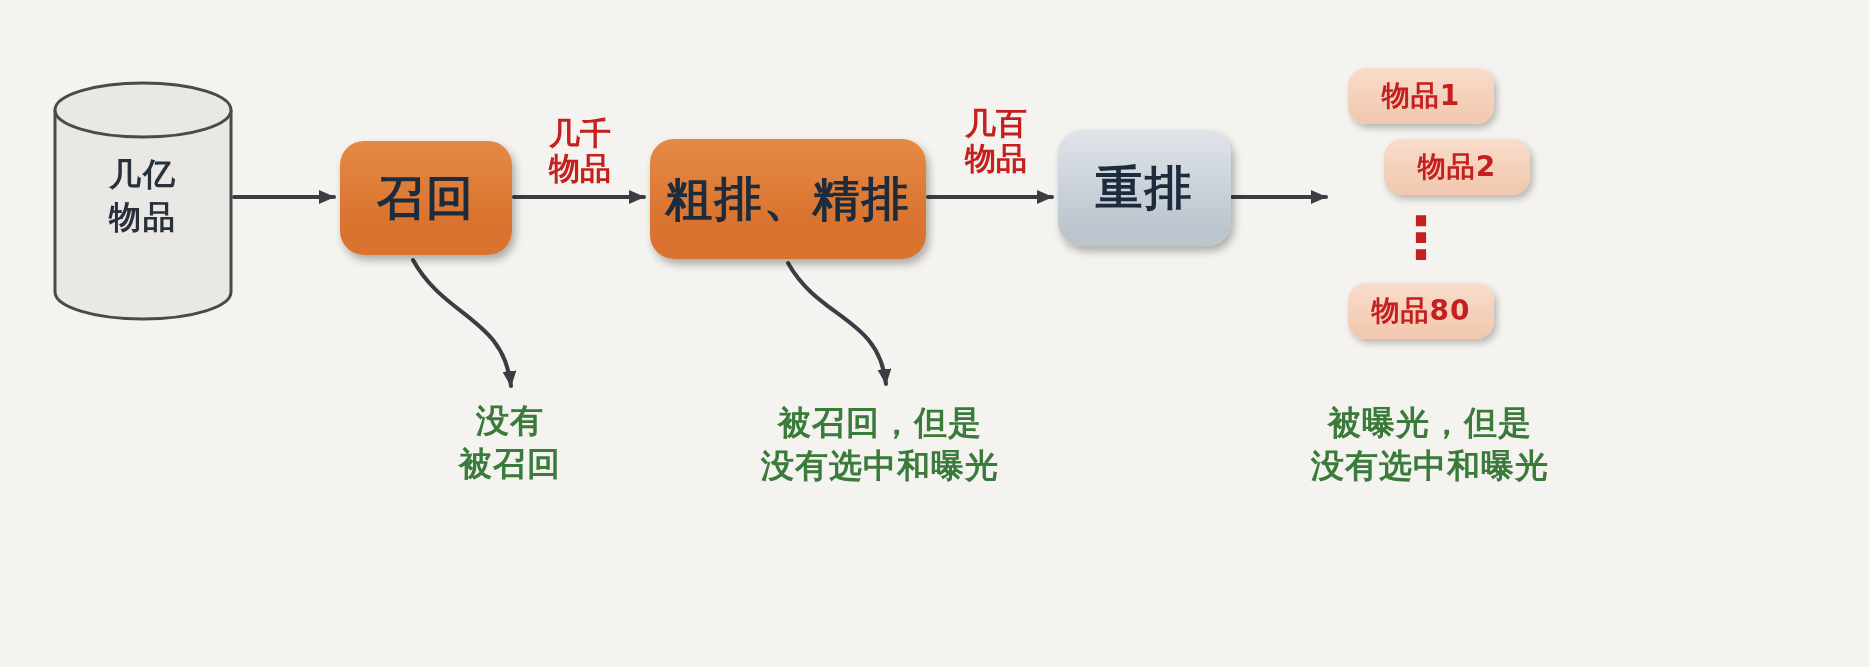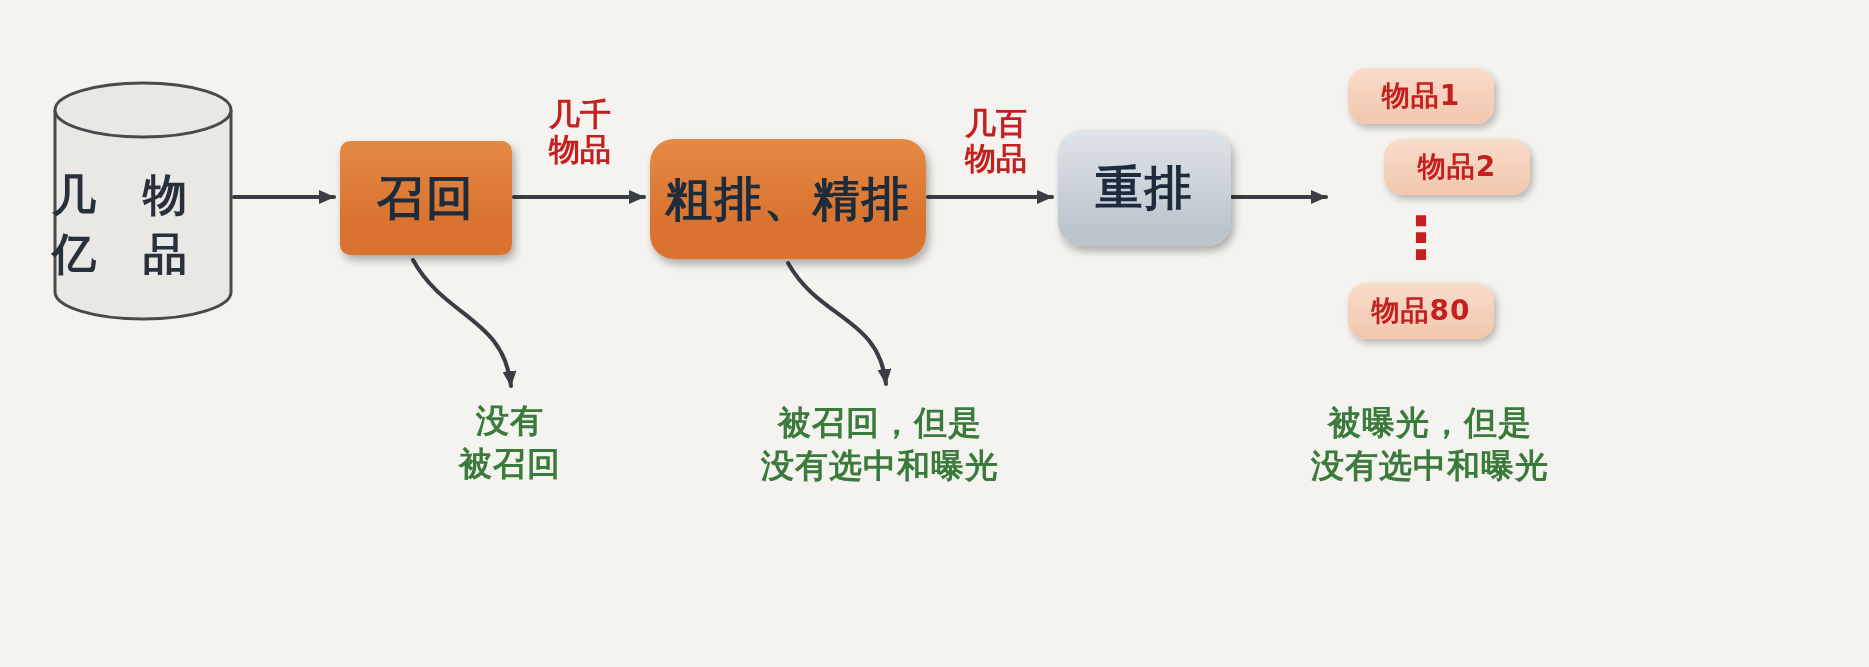--- a/index.html
+++ b/index.html
@@ -16,54 +16,54 @@
   #arrows {
     position: absolute;
     left: 0; top: 0;
     width: 1869px; height: 667px;
     pointer-events: none;
   }
 
   
   .cyl-wrap { position: absolute; left: 52px; top: 80px; width: 182px; height: 244px; }
   .cyl-label {
-    position: absolute; left: 0; top: 44px; width: 100%; height: 200px;
-    display: flex; flex-direction: row; align-items: center; justify-content: center;
-    font-size: 44px; font-weight: bold; color: #28303c; line-height: 1.35;
+    position: absolute; left: 0; top: 16px; width: 100%; height: 200px;
+    display: flex; flex-direction: column; align-items: center; justify-content: center;
+    font-size: 32px; font-weight: bold; color: #28303c; line-height: 1.35;
     letter-spacing: 2px;
   }
 
   
   .stage {
     position: absolute;
     display: flex; align-items: center; justify-content: center;
     border-radius: 24px;
     box-shadow: 3px 5px 9px rgba(0,0,0,0.30);
     font-weight: bold;
     font-size: 47px;
     color: #1d2c3c;
     letter-spacing: 2px;
     white-space: nowrap;
   }
   .stage-orange { background: linear-gradient(180deg, #e48a45 0%, var(--stage-orange, #d9732f) 70%); }
   .stage-gray   { background: linear-gradient(180deg, #dfe4e9 0%, var(--stage-gray, #bcc5ce) 85%); }
-  #stage-recall  { left: 340px; top: 141px; width: 172px; height: 114px; border-radius: 10px; }
+  #stage-recall  { left: 340px; top: 141px; width: 172px; height: 114px; }
   #stage-ranking { left: 650px; top: 139px; width: 276px; height: 120px; }
   #stage-rerank  { left: 1058px; top: 130px; width: 173px; height: 116px; text-align: center; }
 
   
   .edge-label {
     position: absolute;
     text-align: center;
     color: var(--red-text, #c42020);
     font-weight: bold;
     font-size: 31px;
     line-height: 1.12;
   }
-  #edge-label-1 { left: 516px; top: 97px; width: 128px; }
+  #edge-label-1 { left: 516px; top: 116px; width: 128px; }
   #edge-label-2 { left: 932px; top: 106px; width: 128px; }
 
   
   .item-card {
     position: absolute;
     left: 1348px; width: 146px; height: 56px;
     border-radius: 18px;
     background: linear-gradient(180deg, #f9dccb 0%, var(--item-pink, #f2c9b0) 90%);
     box-shadow: 3px 4px 7px rgba(0,0,0,0.25);
     display: flex; align-items: center; justify-content: center;

